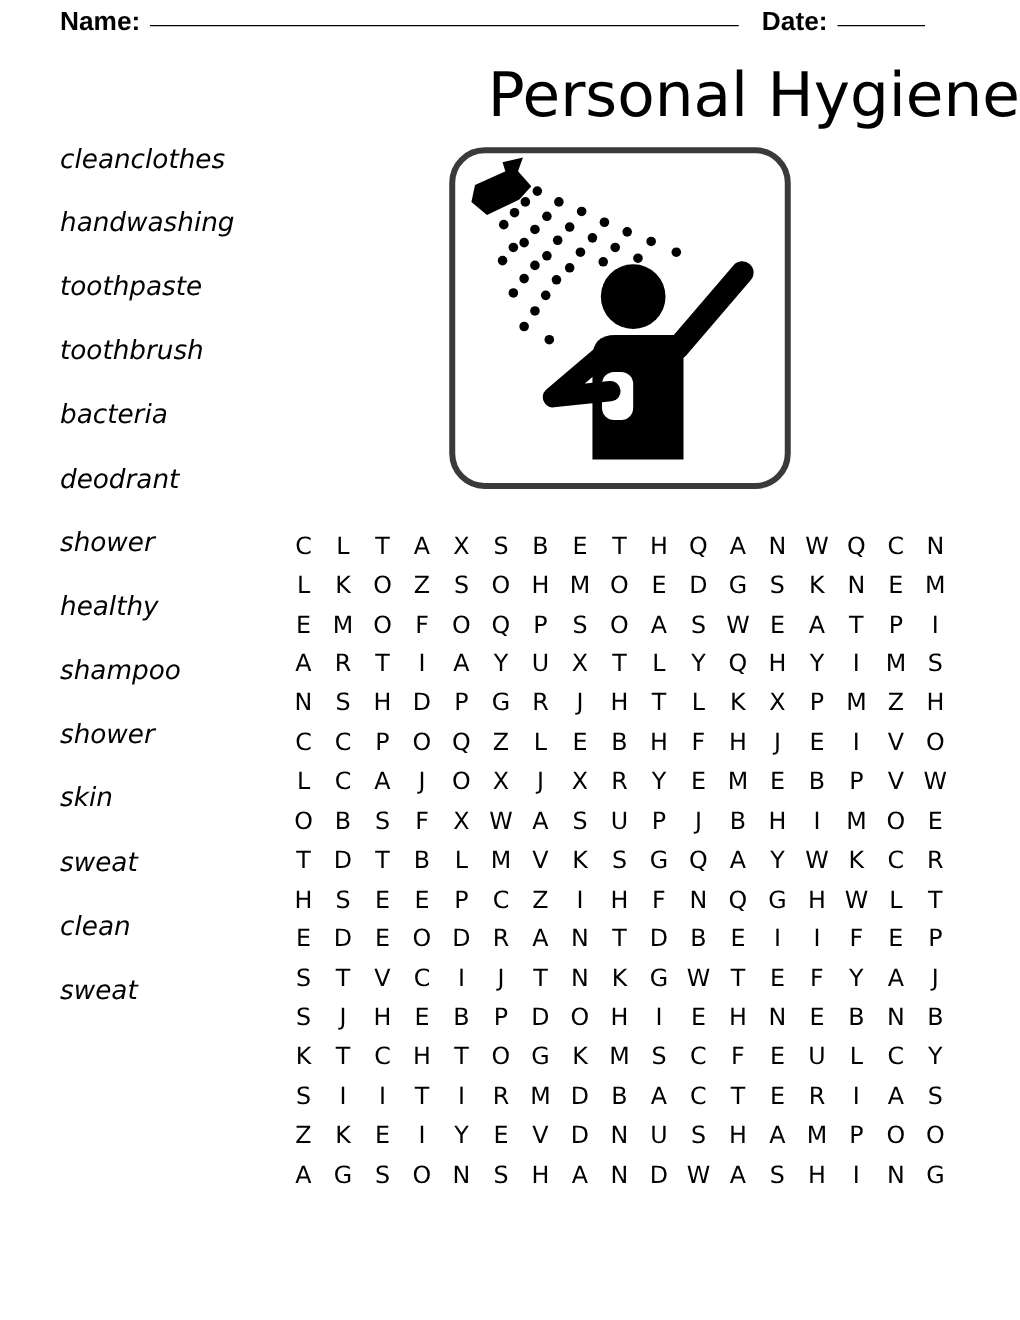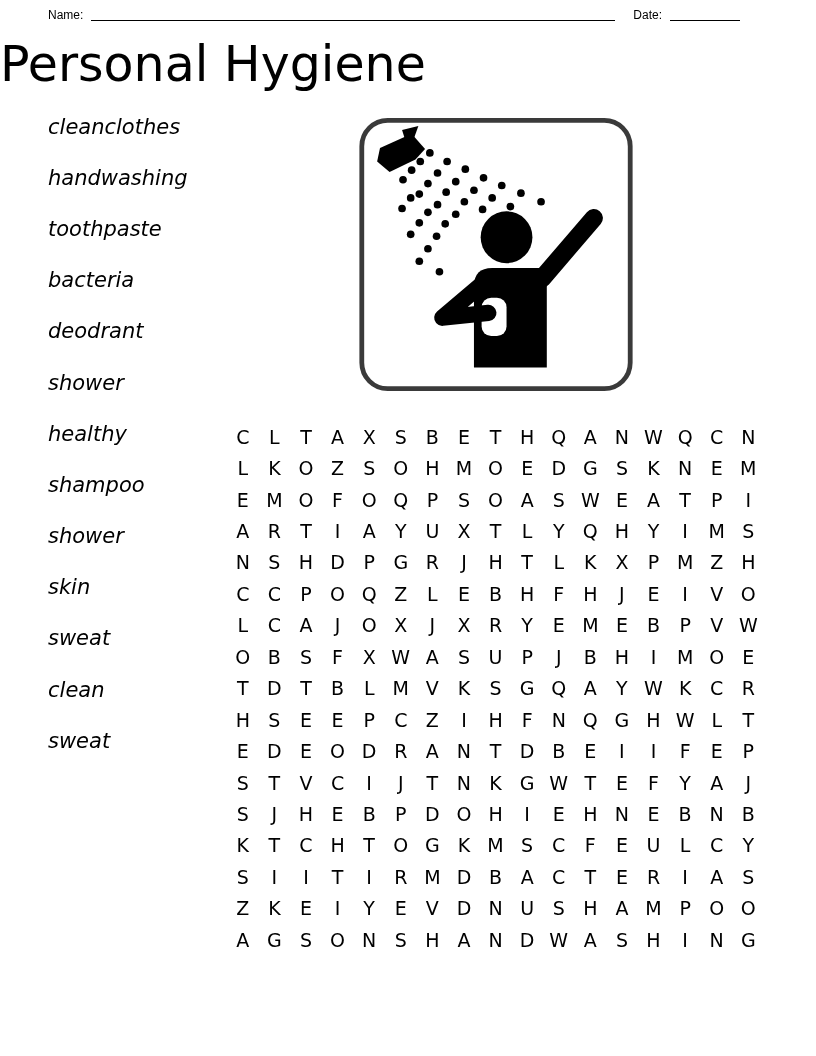--- a/index.html
+++ b/index.html
@@ -6,30 +6,30 @@
   * { margin:0; padding:0; box-sizing:border-box; }
   html,body { background:#fff; }
   .sheet {
     position:relative; width:816px; height:1056px;
     background:var(--paper); color:var(--ink); overflow:hidden;
     font-family:"DejaVu Sans", sans-serif;
   }
   
   .header-row {
     position:absolute; left:48px; right:76px; top:5px;
-    display:flex; align-items:flex-end;
-    font-family:"Liberation Sans", sans-serif; font-size:12px; line-height:1.2;
+    display:flex; align-items:flex-start;
+    font-family:"Liberation Sans", sans-serif; font-size:21px; line-height:1.2;font-weight:bold;
   }
   .blank { border-bottom:1.5px solid var(--ink); height:16px; }
   .name-blank { flex:1; margin:0 18px 1px 8px; }
   .date-blank { width:70px; margin:0 0 1px 8px; }
   
   .title {
-    position:absolute; top:36px; left:0; width:100%;
-    text-align:left; font-size:49px; font-weight:400; letter-spacing:0px;
+    position:absolute; top:48px; left:0; width:100%;
+    text-align:right; font-size:49px; font-weight:400; letter-spacing:0px;
     font-family:"DejaVu Sans", sans-serif;
   }
   
   .icon-box { position:absolute; left:357px; top:114px; width:278px; height:281px; }
   .icon-box svg { display:block; width:100%; height:100%; }
   
   .word-list { position:absolute; left:48px; top:101px; width:180px; }
   .word { height:51.2px; display:flex; align-items:center; font-size:21px;font-style:italic; }
   
   .grid {
@@ -99,20 +99,21 @@
         <rect x="130" y="190" width="26" height="40" rx="10" fill="#ffffff"></rect>
         <path d="M129 177 L89 211 L137 206" fill="none" stroke="#000000" stroke-width="17" stroke-linecap="round" stroke-linejoin="round"></path>
       </g>
     </svg>
   </div>
 
   <div class="word-list">
       <div class="word">cleanclothes</div>
       <div class="word">handwashing</div>
       <div class="word">toothpaste</div>
+      <div class="word">toothbrush</div>
       <div class="word">bacteria</div>
       <div class="word">deodrant</div>
       <div class="word">shower</div>
       <div class="word">healthy</div>
       <div class="word">shampoo</div>
       <div class="word">shower</div>
       <div class="word">skin</div>
       <div class="word">sweat</div>
       <div class="word">clean</div>
       <div class="word">sweat</div>

